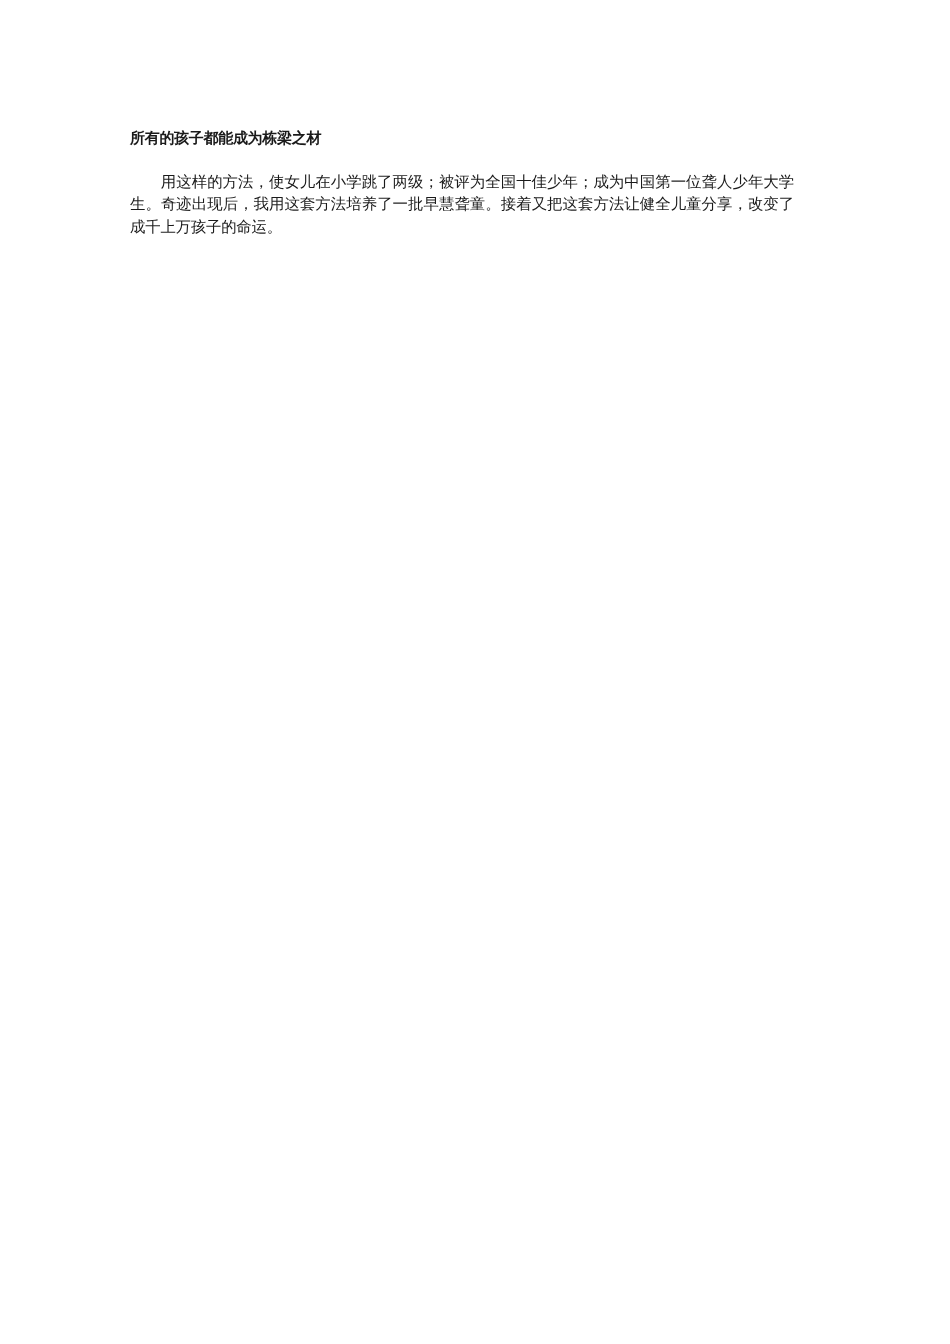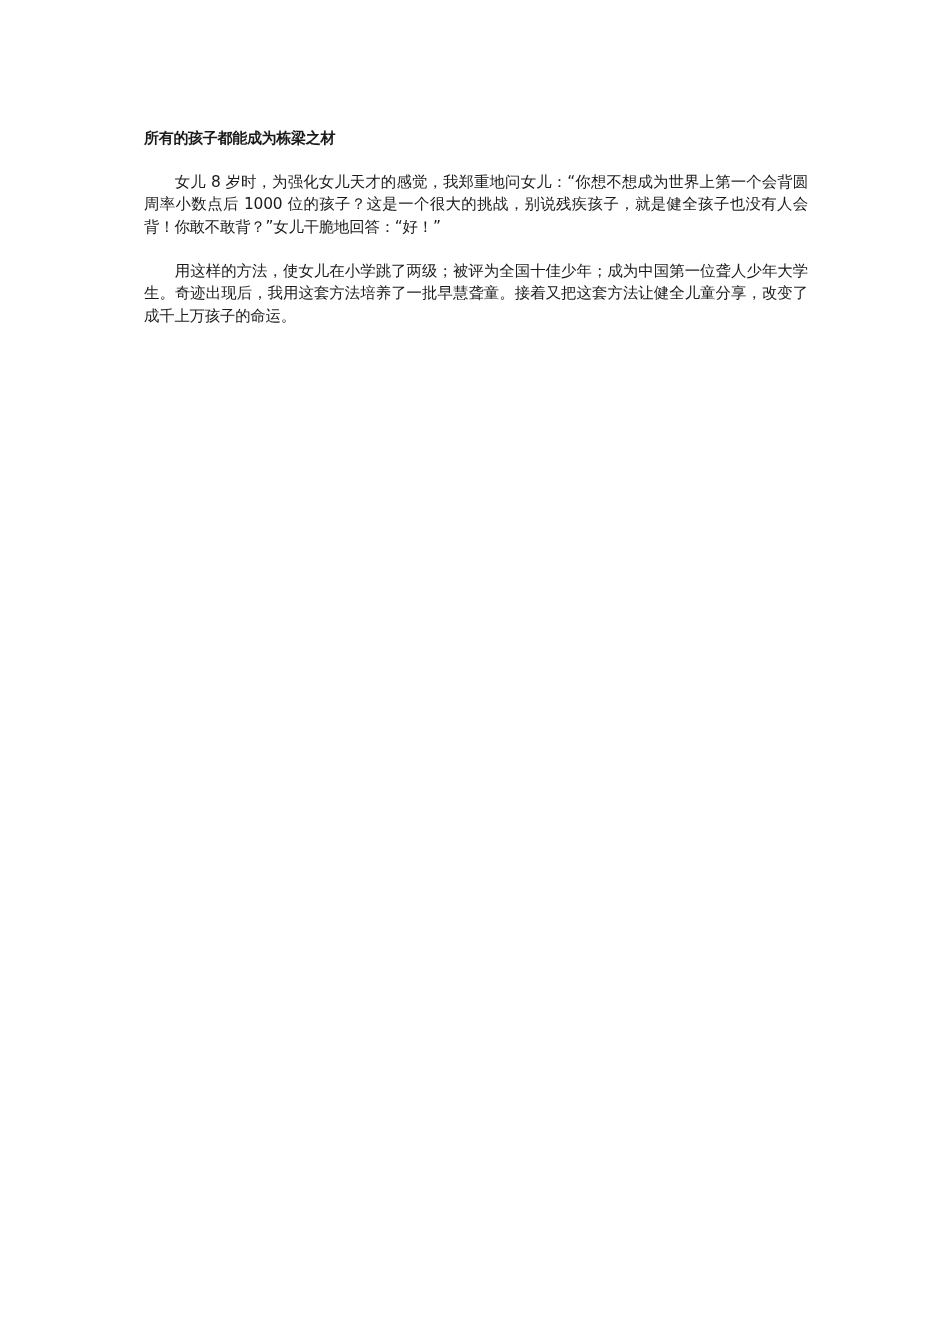--- a/index.html
+++ b/index.html
@@ -10,21 +10,21 @@
     body {
       width: 950px;
       height: 1344px;
       position: relative;
       overflow: hidden;
       font-family: "DejaVu Sans", "Liberation Sans", sans-serif;
       color: #1a1a1a;
     }
     .page {
       position: absolute;
-      left: 144px;
+      left: 130px;
       top: 127px;
       width: 664px;
     }
     .title {
       font-size: 15px;
       font-weight: bold;
       line-height: 22px;
       margin: 0 0 22px 0;
       letter-spacing: -0.3px;
     }
@@ -35,15 +35,14 @@
       text-indent: 2em;
       text-align: justify;
       letter-spacing: -0.2px;
     }
   </style>
 </head>
 <body>
 
 <div class="page">
   <h1 class="title">所有的孩子都能成为栋梁之材</h1>
-  <p class="para">女儿 8 岁时，为强化女儿天才的感觉，我郑重地问女儿：“你想不想成为世界上第一个会背圆周率小数点后 1000 位的孩子？这是一个很大的挑战，别说残疾孩子，就是健全孩子也没有人会背！你敢不敢背？”女儿干脆地回答：“好！”</p>
   <p class="para">用这样的方法，使女儿在小学跳了两级；被评为全国十佳少年；成为中国第一位聋人少年大学生。奇迹出现后，我用这套方法培养了一批早慧聋童。接着又把这套方法让健全儿童分享，改变了成千上万孩子的命运。</p>
 </div>
 
 </body></html>

